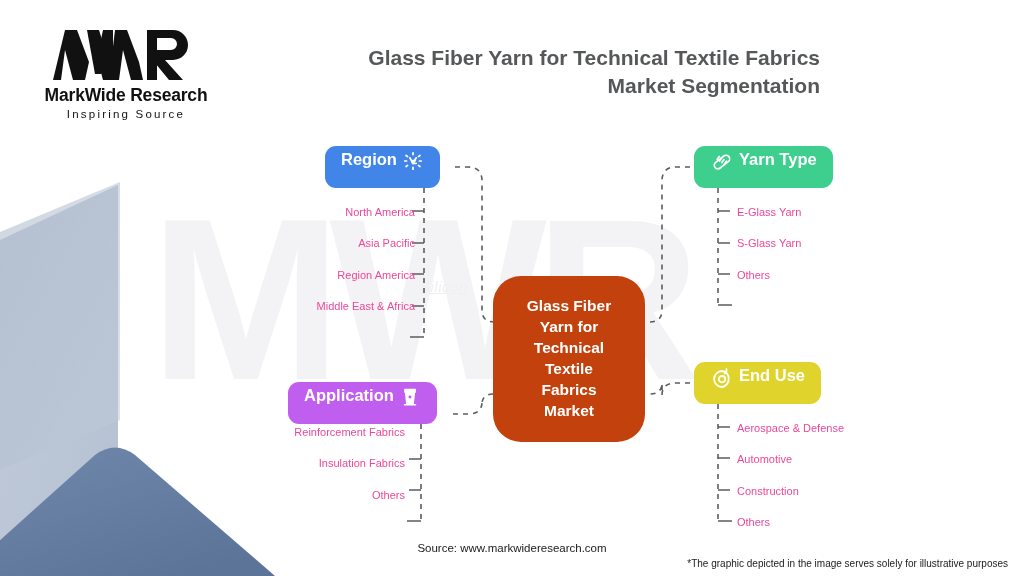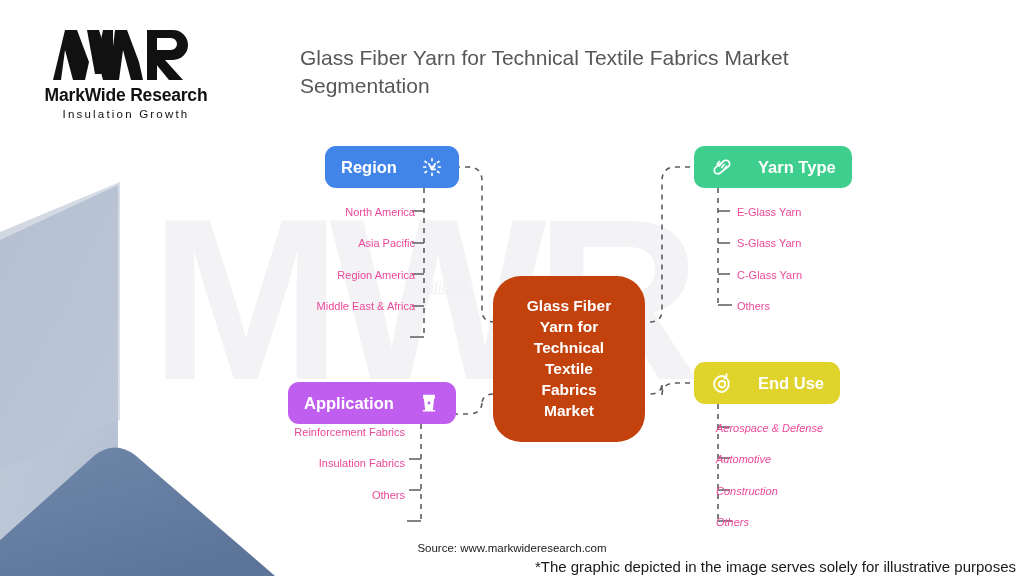--- a/index.html
+++ b/index.html
@@ -43,21 +43,21 @@
     font-size:17.5px; letter-spacing:-0.2px; margin-top:1px;
   }
   .logo-tag {
     text-align:center; color:#111; font-size:11.5px;
     letter-spacing:2.2px; margin-top:2px;
   }
 
   
   .title {
     position:absolute; left:300px; top:44px; width:520px;
-    text-align:left; font-size:21px; font-weight:normal;
+    text-align:right; font-size:21px; font-weight:bold;
     color:#555759; line-height:1.32; z-index:5;
   }
 
   
   .connectors { position:absolute; left:0; top:0; z-index:2; }
 
   
   .center-node {
     position:absolute; left:493px; top:276px;
     width:152px; height:166px;
@@ -66,51 +66,51 @@
     z-index:6;
   }
   .center-node-text {
     color:#fff; font-size:15.5px; font-weight:bold;
     text-align:center; line-height:1.35; white-space:pre-line;
   }
 
   
   .badge {
     position:absolute; z-index:7;
-    display:flex; align-items:center; gap:24px;
-    border-radius:11px; padding:11px 16px; height:42px;
+    display:flex; align-items:flex-start; gap:5px;
+    border-radius:11px; padding:4px 16px; height:42px;
     color:#fff; font-size:16.5px; font-weight:bold;
   }
   .badge .bi { display:flex; align-items:center; }
   .badge-region    { left:325px; top:146px; background:#4285e8; }
-  .badge-yarn      { left:694px; top:146px; background:#3ecf8e;border-radius:10px; }
+  .badge-yarn      { left:694px; top:146px; background:#3ecf8e; }
   .badge-app       { left:288px; top:382px; background:#c05ef0; }
   .badge-enduse    { left:694px; top:362px; background:#e0d32c; }
 
   
   .items { position:absolute; z-index:6; font-size:11px; color:#ec4899; }
   .items .row { height:31.5px; display:flex; align-items:center; white-space:nowrap; }
 
   .items-right-align { text-align:right; }
   .items-right-align .row { justify-content:flex-end; }
 
   .items-region { left:150px; top:196px; width:265px; }
   .items-app    { left:110px; top:416px; width:295px; }
   .items-yarn   { left:737px; top:196px; width:250px; }
-  .items-enduse { left:716px; top:412px; width:250px;font-style:italic; }
+  .items-enduse { left:737px; top:412px; width:250px; }
 
   
   .source {
     position:absolute; left:0; top:542px; width:1024px;
     text-align:center; font-size:11.5px; font-weight:normal;
     color:#1a1a1a; z-index:8;
   }
   .disclaimer {
-    position:absolute; right:8px; top:558px;
-    font-size:15px; color:#1a1a1a; z-index:8;
+    position:absolute; right:16px; top:558px;
+    font-size:10px; color:#1a1a1a; z-index:8;
   }
 </style>
 </head>
 <body>
 
 <div class="bg-layer">
   <svg class="bg-svg" width="1024" height="576" viewBox="0 0 1024 576">
     <defs>
       <linearGradient id="lgBand" x1="0" y1="0" x2="1" y2="1">
         <stop offset="0%" stop-color="#c3ccda"></stop>
@@ -137,21 +137,21 @@
   <svg class="logo-mark" width="150" height="56" viewBox="0 0 150 56">
     <g fill="#111">
       <polygon points="2,52 14,2 26,2 38,34 34,52 22,52 14,22 10,52"></polygon>
       <polygon points="36,2 48,2 56,28 50,46 44,46"></polygon>
       <polygon points="52,2 62,2 62,52 52,52 46,30"></polygon>
       <polygon points="64,2 76,2 88,34 92,52 80,52 72,22 68,52 58,52"></polygon>
       <path d="M96,2 h26 a15,15 0 0 1 0,30 h-8 l18,20 h-14 l-18,-22 v-8 h20 a6,6 0 0 0 0,-12 h-14 v42 h-10 z"></path>
     </g>
   </svg>
   <div class="logo-name">MarkWide Research</div>
-  <div class="logo-tag">Insulation Growth</div>
+  <div class="logo-tag">Inspiring Source</div>
 </div>
 
 <div class="title">Glass Fiber Yarn for Technical Textile Fabrics Market Segmentation</div>
 
 <svg class="connectors" width="1024" height="576" viewBox="0 0 1024 576">
   <g fill="none" stroke="#5a5c5f" stroke-width="1.6" stroke-dasharray="5,5">
 
     <path d="M455,167 L468,167 Q482,167 482,181 L482,310 Q482,322 494,322"></path>
 
     <path d="M690,167 L676,167 Q662,167 662,181 L662,310 Q662,322 650,322"></path>
@@ -242,21 +242,20 @@
 
 <div class="items items-right-align items-app">
   <div class="row">Reinforcement Fabrics</div>
   <div class="row">Insulation Fabrics</div>
   <div class="row">Others</div>
 </div>
 
 <div class="items items-yarn">
   <div class="row">E-Glass Yarn</div>
   <div class="row">S-Glass Yarn</div>
-  <div class="row">C-Glass Yarn</div>
   <div class="row">Others</div>
 </div>
 
 <div class="items items-enduse">
   <div class="row">Aerospace &amp; Defense</div>
   <div class="row">Automotive</div>
   <div class="row">Construction</div>
   <div class="row">Others</div>
 </div>
 

